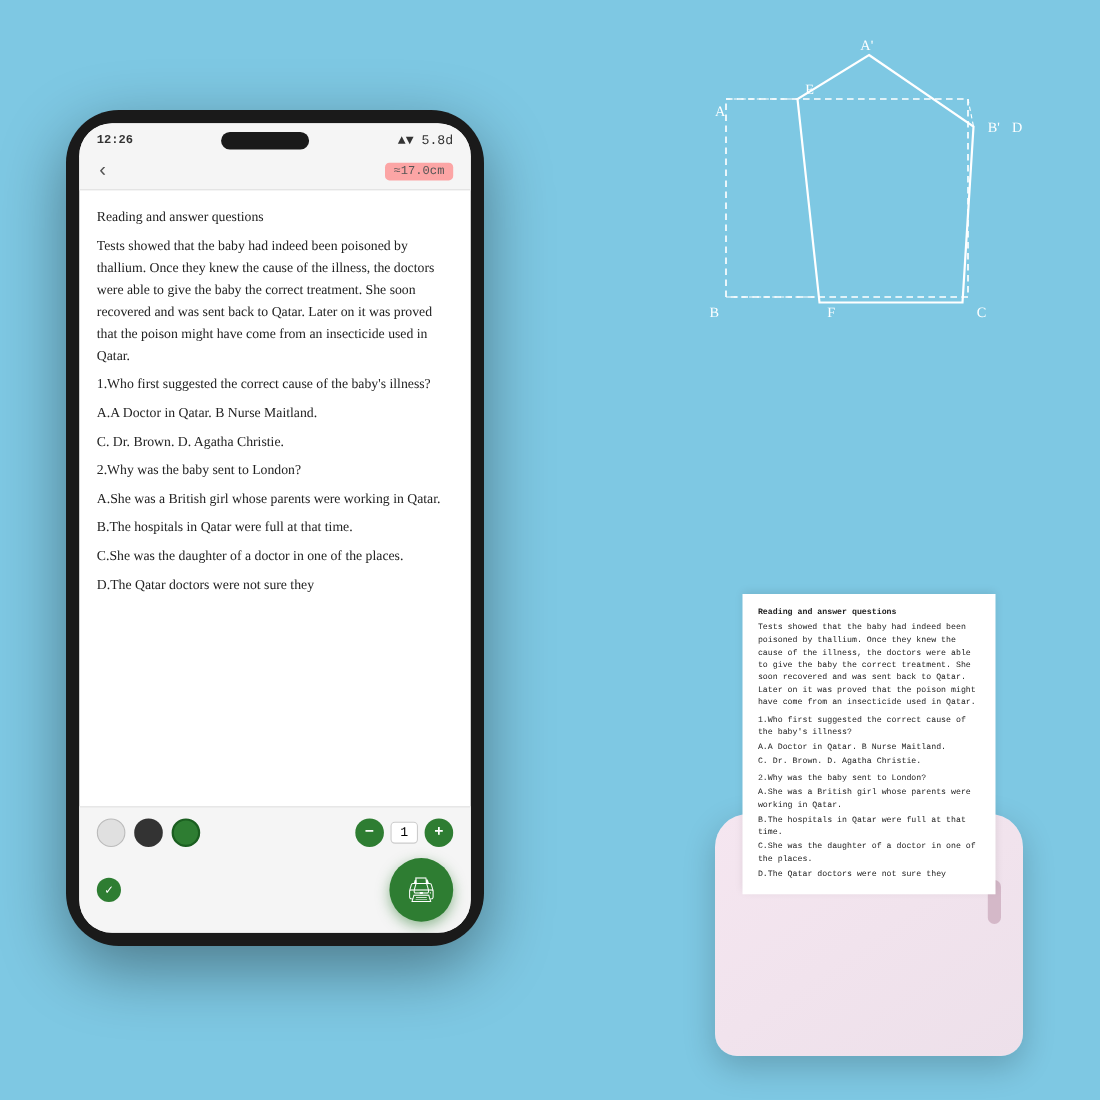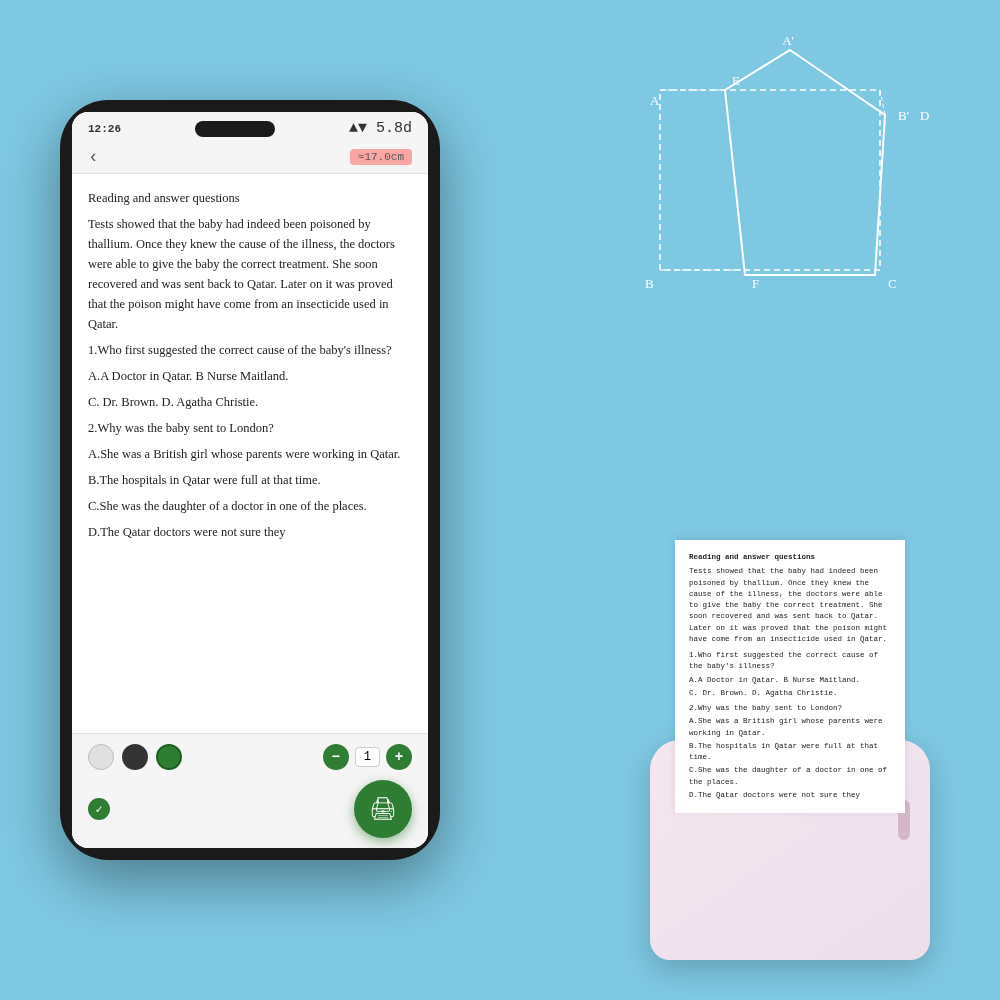--- a/index.html
+++ b/index.html
@@ -35,39 +35,39 @@
       background: #1a1a1a;
       border-radius: 48px;
       padding: 12px;
       box-shadow: 0 20px 60px rgba(0,0,0,0.4);
       position: relative;
     }
     .phone-screen {
       width: 100%;
       height: 100%;
       background: #ffffff;
-      border-radius: 16px;
+      border-radius: 30px;
       overflow: hidden;
       display: flex;
       flex-direction: column;
       justify-content: space-between;
     }
     .phone-notch-bar {
       background: #f5f5f5;
       padding: 8px 16px 4px;
       display: flex;
       justify-content: space-between;
       align-items: center;
       font-size: 10px;
       color: #333;
       flex-shrink: 0;
     }
     .phone-status-left { font-weight: bold; font-size: 11px; }
     .phone-notch { width: 80px; height: 16px; background: #1a1a1a; border-radius: 8px; }
-    .phone-status-right { font-size: 15px; display: flex; gap: 3px; align-items: center; }
+    .phone-status-right { font-size: 12px; display: flex; gap: 3px; align-items: center; }
     .phone-header {
       background: #f5f5f5;
       padding: 6px 16px;
       display: flex;
       justify-content: space-between;
       align-items: center;
       border-bottom: 1px solid #e0e0e0;
       flex-shrink: 0;
     }
     .phone-back { font-size: 18px; color: #555; }

